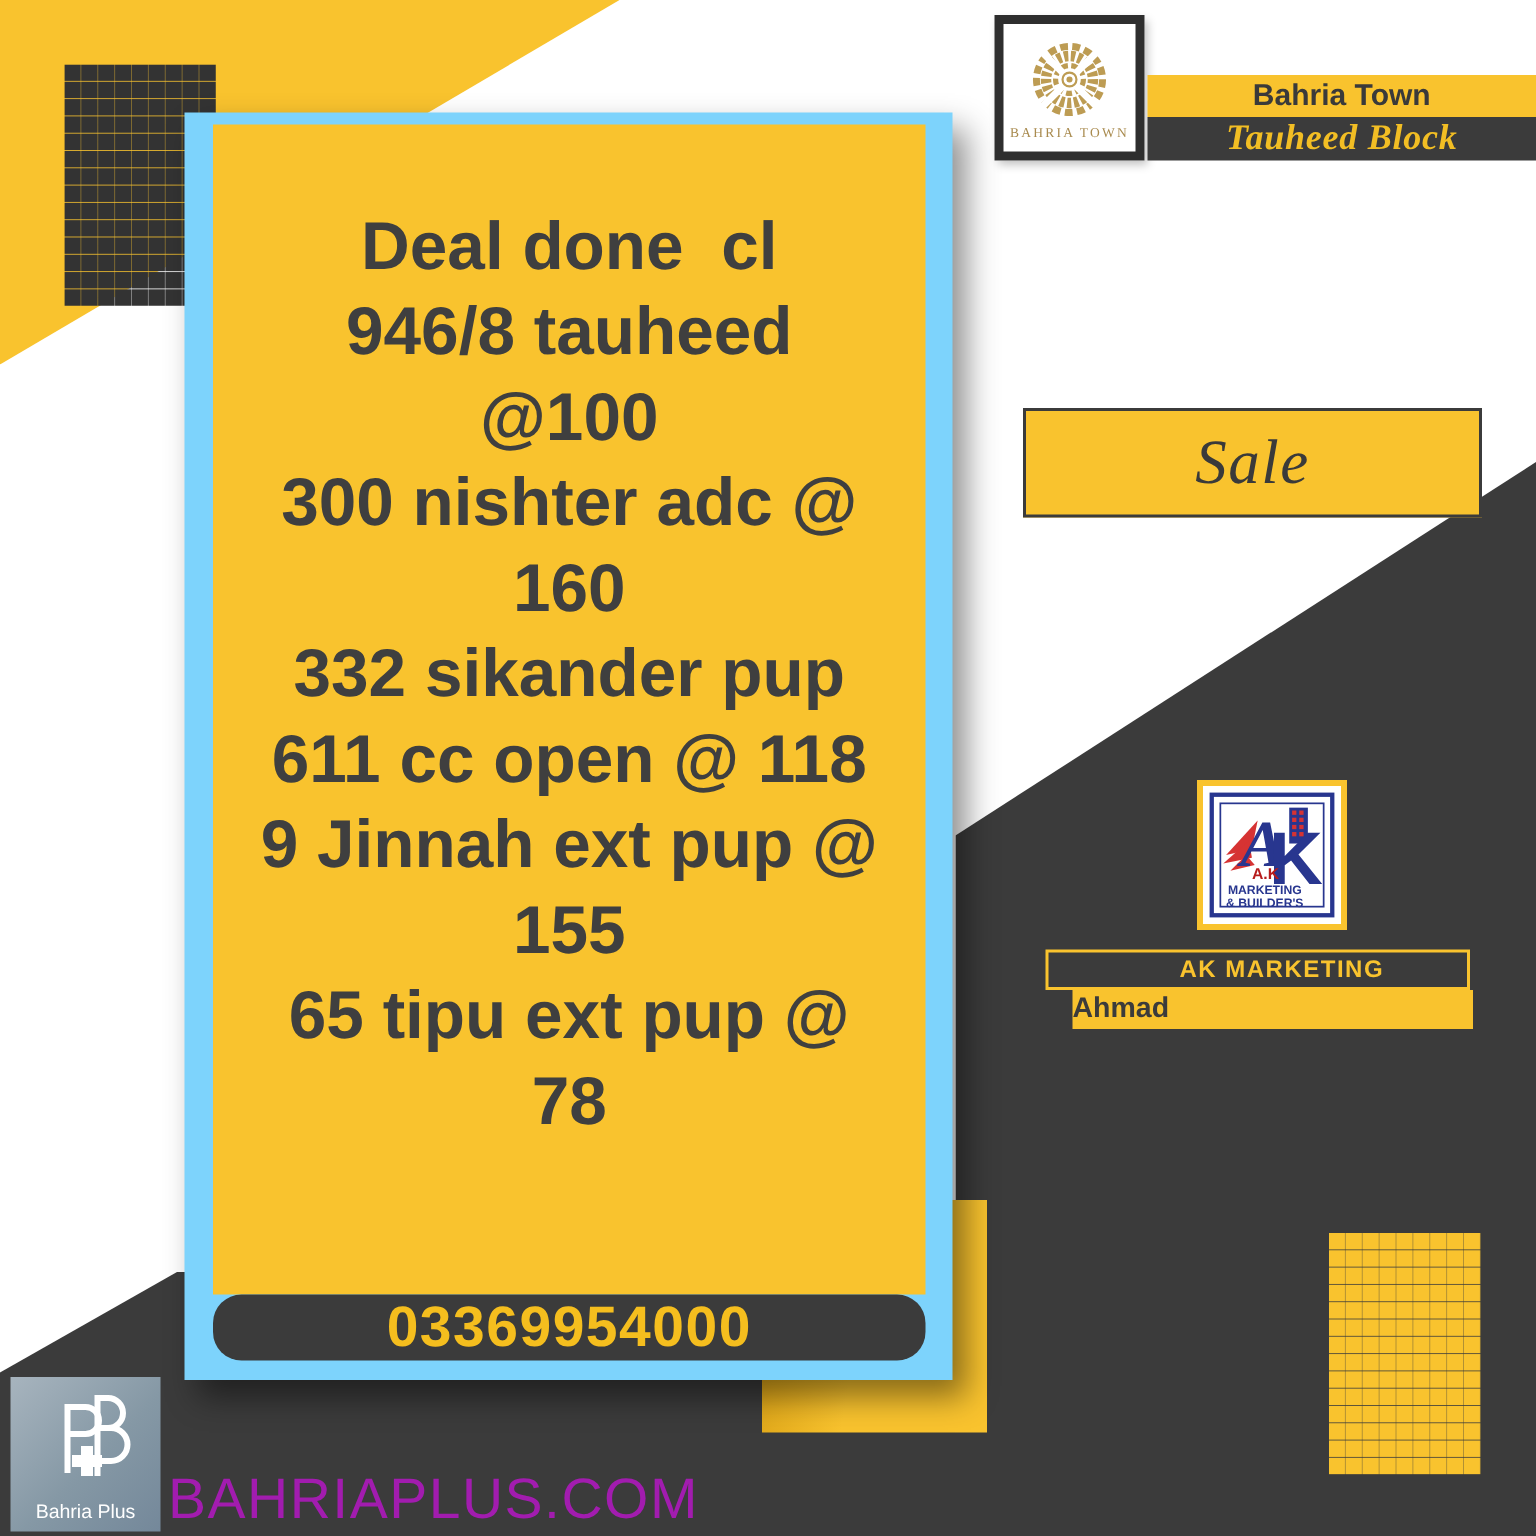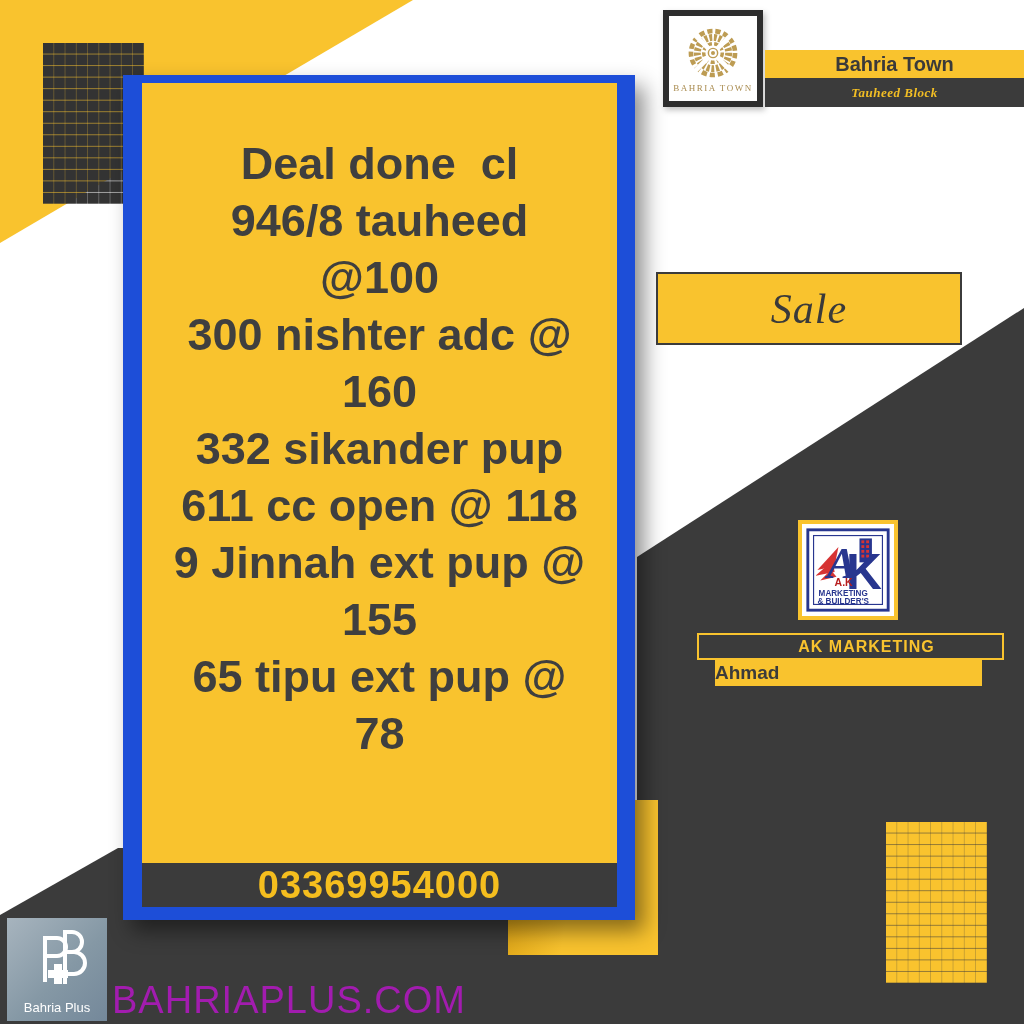--- a/index.html
+++ b/index.html
@@ -20,57 +20,57 @@
     filter:drop-shadow(0 -4px 6px rgba(0,0,0,.30));}
   .dots{position:absolute;width:101px;height:161px;
     background-image:linear-gradient(var(--dot-c),var(--dot-c));
     background-size:11px 11px;background-repeat:space;}
   .dots-top{left:43px;top:43px;--dot-c:var(--dot-dark);}
   .dots-bottom{left:886px;top:822px;--dot-c:var(--yellow);}
   .accent-rect{position:absolute;left:508px;top:800px;width:150px;height:155px;
     background:linear-gradient(100deg,#d89f13 0%,var(--yellow) 45%);}
 
   
-  .card{position:absolute;left:123px;top:75px;width:512px;height:845px;background:#1d4ed8;
+  .card{position:absolute;left:123px;top:75px;width:512px;height:845px;background:#7dd3fc;
     box-sizing:border-box;padding:8px 18px 13px 19px;display:flex;flex-direction:column;
     box-shadow:9px 11px 20px rgba(0,0,0,.45);}
   .card-yellow{flex:1;background:var(--yellow);display:flex;flex-direction:column;
     align-items:center;padding-top:52px;overflow:hidden;}
   .card-line{font-weight:bold;font-size:45px;line-height:57px;color:var(--text-dark);
     white-space:pre;text-align:center;}
-  .phone-bar{height:44px;background:var(--charcoal);display:flex;align-items:center;justify-content:center;}
+  .phone-bar{height:44px;background:var(--charcoal);display:flex;align-items:center;justify-content:center;border-radius:19px;}
   .phone-bar span{color:var(--phone-yellow);font-weight:bold;font-size:38px;letter-spacing:1px;}
 
   
   .bt-logo-box{position:absolute;left:663px;top:10px;width:100px;height:97px;background:#fff;
     border:6px solid #2e2e2e;box-sizing:border-box;display:flex;flex-direction:column;
     align-items:center;justify-content:center;box-shadow:2px 3px 6px rgba(0,0,0,.25);}
   .bt-caption{font-family:"Liberation Serif",serif;font-size:9px;letter-spacing:1.5px;
     color:#A98B4F;margin-top:1px;white-space:nowrap;}
   .bt-strip-yellow{position:absolute;left:765px;top:50px;width:259px;height:28px;background:var(--yellow);
     display:flex;align-items:center;justify-content:center;}
   .bt-strip-yellow span{font-weight:bold;font-size:20px;color:#3a3a3a;}
   .bt-strip-dark{position:absolute;left:765px;top:78px;width:259px;height:29px;background:var(--charcoal);
     display:flex;align-items:center;justify-content:center;}
   .bt-strip-dark span{font-family:"Liberation Serif",serif;font-style:italic;font-weight:bold;
-    font-size:13px;color:#F2BE24;letter-spacing:.5px;}
+    font-size:24px;color:#F2BE24;letter-spacing:.5px;}
 
   
   .resi-box{position:absolute;left:688px;top:202px;width:306px;height:70px;background:var(--charcoal);
     border:2px solid var(--yellow);box-sizing:border-box;display:flex;align-items:center;justify-content:center;
     box-shadow:2px 3px 5px rgba(0,0,0,.25);}
   .resi-box span{color:var(--yellow);font-weight:bold;font-size:30px;white-space:nowrap;}
-  .sale-box{position:absolute;left:656px;top:272px;width:306px;height:73px;background:var(--yellow);
+  .sale-box{position:absolute;left:682px;top:272px;width:306px;height:73px;background:var(--yellow);
     border:2px solid var(--charcoal);box-sizing:border-box;display:flex;align-items:center;justify-content:center;}
   .sale-box span{font-family:"Liberation Serif",serif;font-style:italic;font-size:42px;color:#3a3a3a;letter-spacing:1px;}
 
   
   .ak-logo-box{position:absolute;left:798px;top:520px;width:100px;height:100px;background:#fff;
     border:4px solid var(--yellow);box-sizing:border-box;display:flex;align-items:center;justify-content:center;}
-  .ak-bar{position:absolute;left:697px;top:633px;width:307px;height:27px;background:var(--charcoal);
+  .ak-bar{position:absolute;left:697px;top:633px;width:283px;height:27px;background:var(--charcoal);
     border:2px solid var(--yellow);box-sizing:border-box;display:flex;align-items:center;justify-content:center;padding-left:32px;}
   .ak-bar span{color:var(--yellow);font-weight:bold;font-size:16px;letter-spacing:1px;}
   .ahmad-bar{position:absolute;left:715px;top:660px;width:267px;height:26px;background:var(--yellow);
     display:flex;align-items:center;justify-content:flex-start;}
   .ahmad-bar span{color:#3b3b3b;font-weight:bold;font-size:19px;}
 
   
   .bp-logo{position:absolute;left:7px;top:918px;width:100px;height:103px;
     background:linear-gradient(135deg,#a7b4be 0%,#8598a5 55%,#74889a 100%);
     display:flex;flex-direction:column;align-items:center;justify-content:flex-end;}

